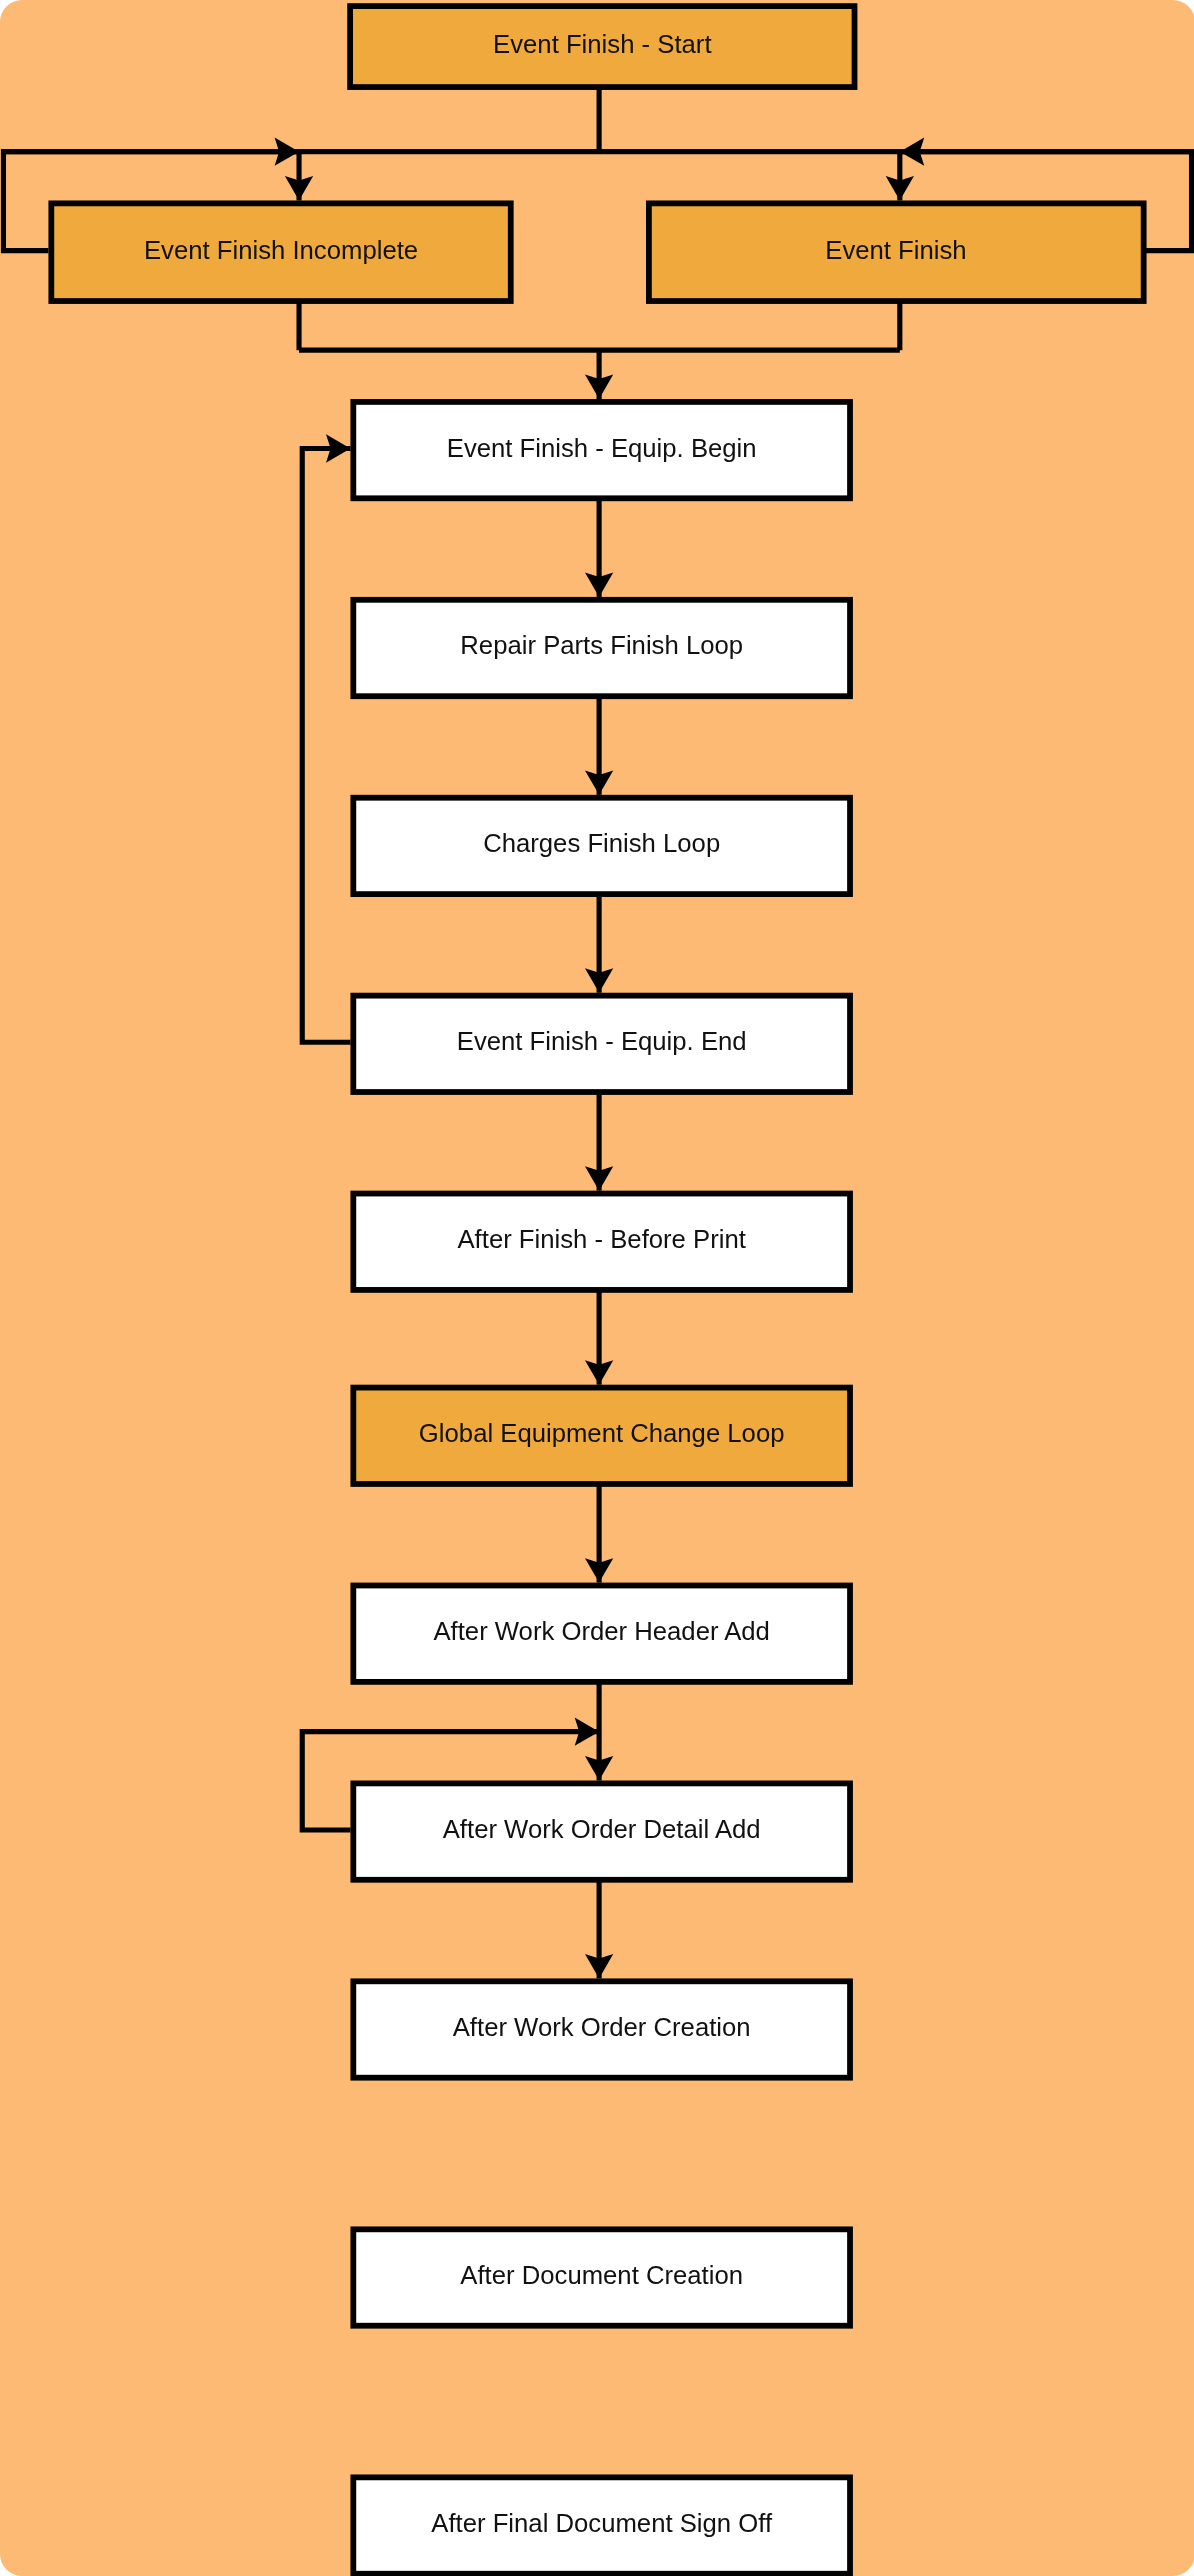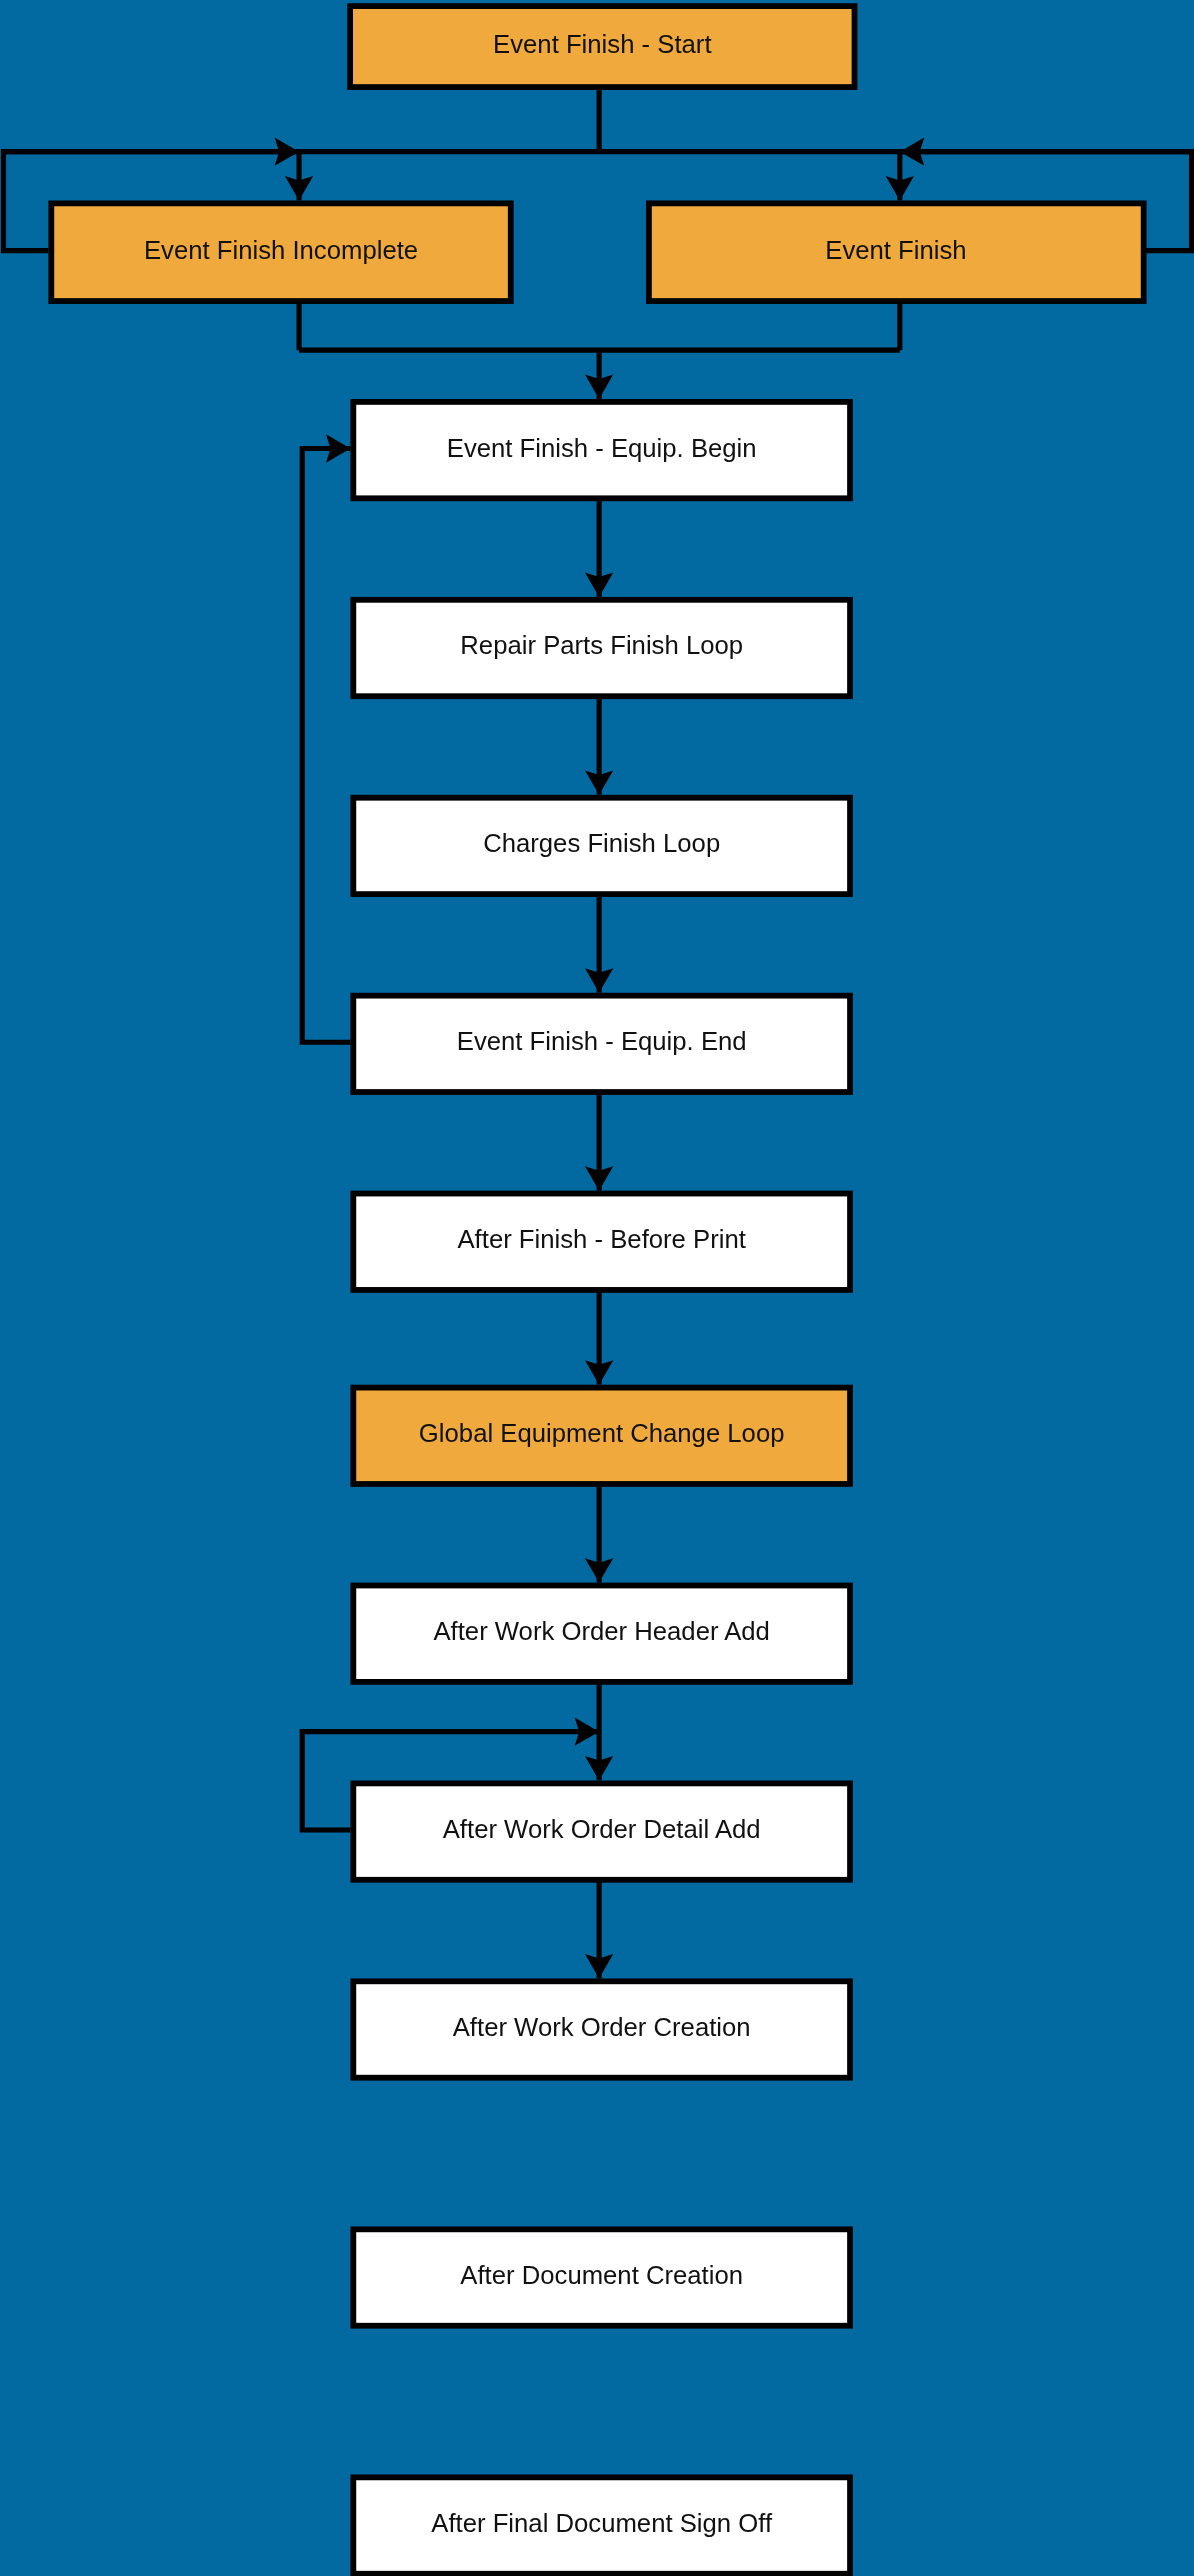--- a/index.html
+++ b/index.html
@@ -1,21 +1,21 @@
 <!DOCTYPE html>
 <html style="font-size:10.3px"><head>
 <meta charset="utf-8">
 <title>Event Finish Flow Diagram</title>
 <style>
   html,body{margin:0;padding:0;background:#ffffff;}
   body{
     font-family:"Liberation Sans","DejaVu Sans",sans-serif;
     width:1195px;height:2576px;overflow:hidden;
   }
-  #diagram-root{position:relative;width:1195px;height:2576px;background:#0369a1;}
+  #diagram-root{position:relative;width:1195px;height:2576px;background:#fdba74;border-radius:22px;}
   svg#flow{display:block;width:1195px;height:2576px;}
   .node-rect{stroke:#000000;stroke-width:9;}
   .node-rect.fill-orange{fill:#EFA93C;}
   .node-rect.fill-white{fill:#FFFFFF;}
   .node-label{
     font-family:"Liberation Sans","DejaVu Sans",sans-serif;
     font-size:40px;
     fill:#111111;
     text-anchor:middle;
     dominant-baseline:middle;

